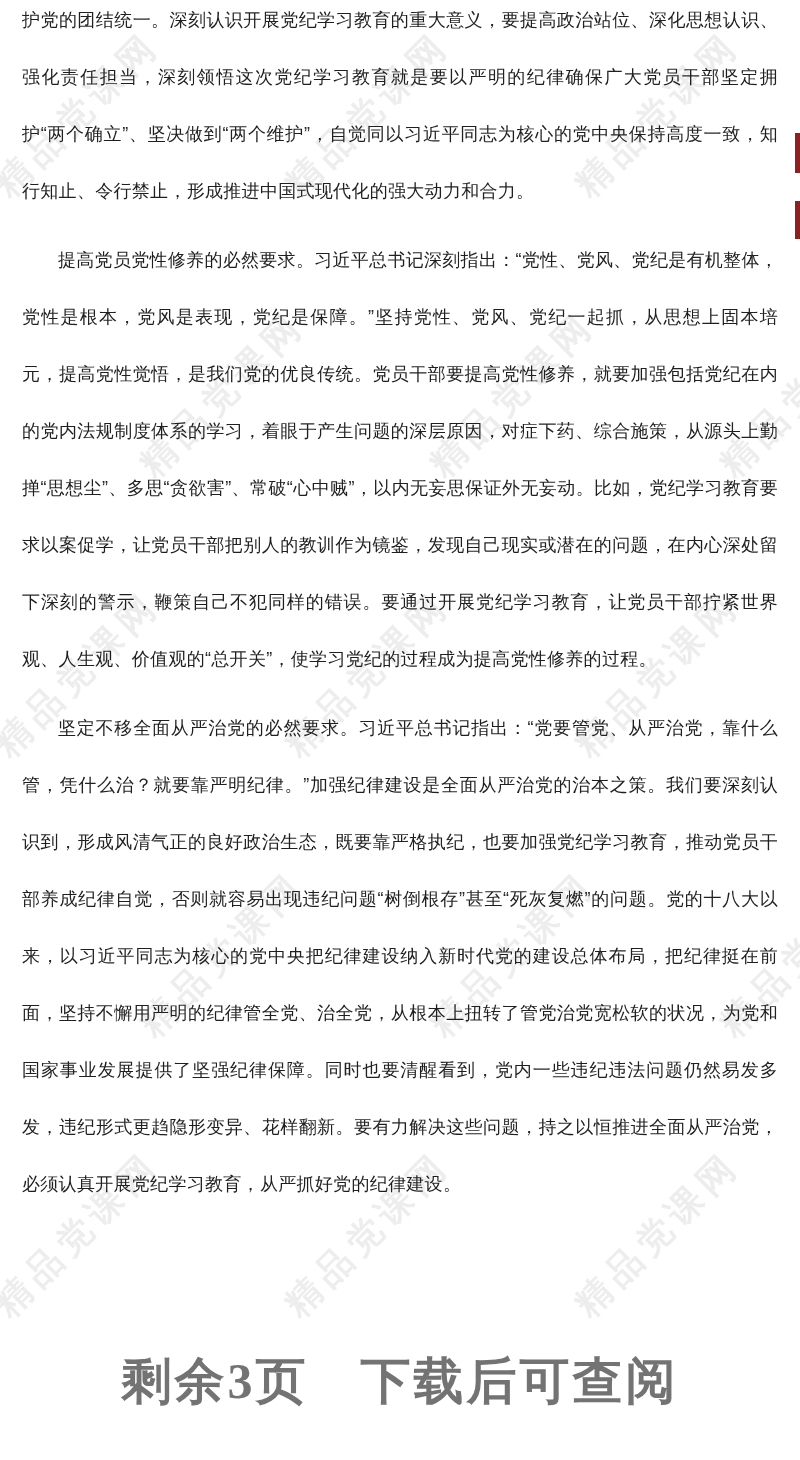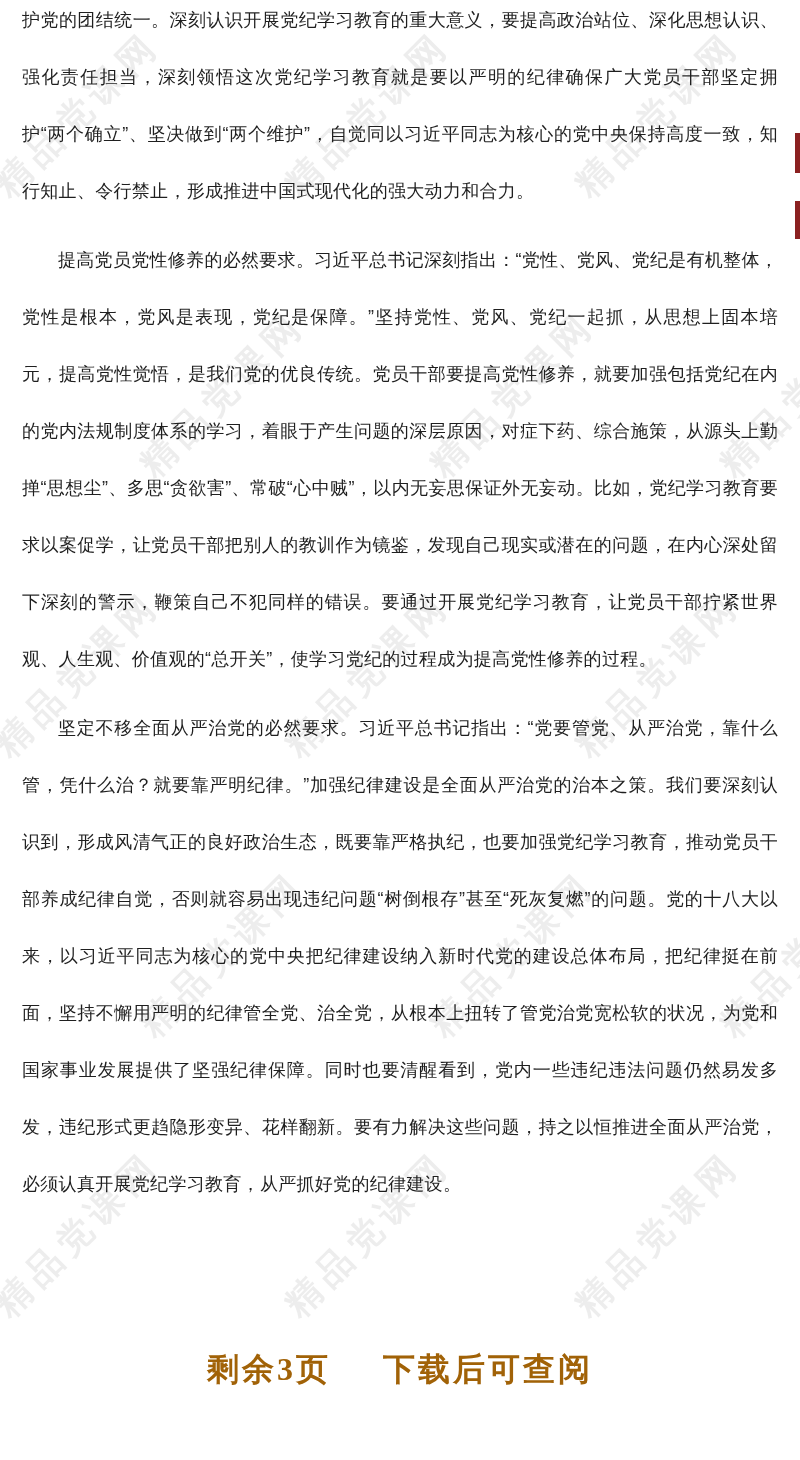--- a/index.html
+++ b/index.html
@@ -55,22 +55,22 @@
     letter-spacing: 0.3px;
   }
   .promo-overlay {
     position: absolute;
     z-index: 3;
     left: 0; right: 0;
     top: 1348px;
     text-align: center;
     font-family: "Liberation Serif", serif;
     font-weight: bold;
-    font-size: 32px;
-    color: #a16207;
+    font-size: 50px;
+    color: #737373;
     letter-spacing: 3px;
     white-space: nowrap;
   }
   .promo-overlay .gap { display: inline-block; width: 52px; }
   .edge-marker {
     position: absolute;
     right: 0;
     width: 5px;
     background: #8b2121;
     z-index: 4;

